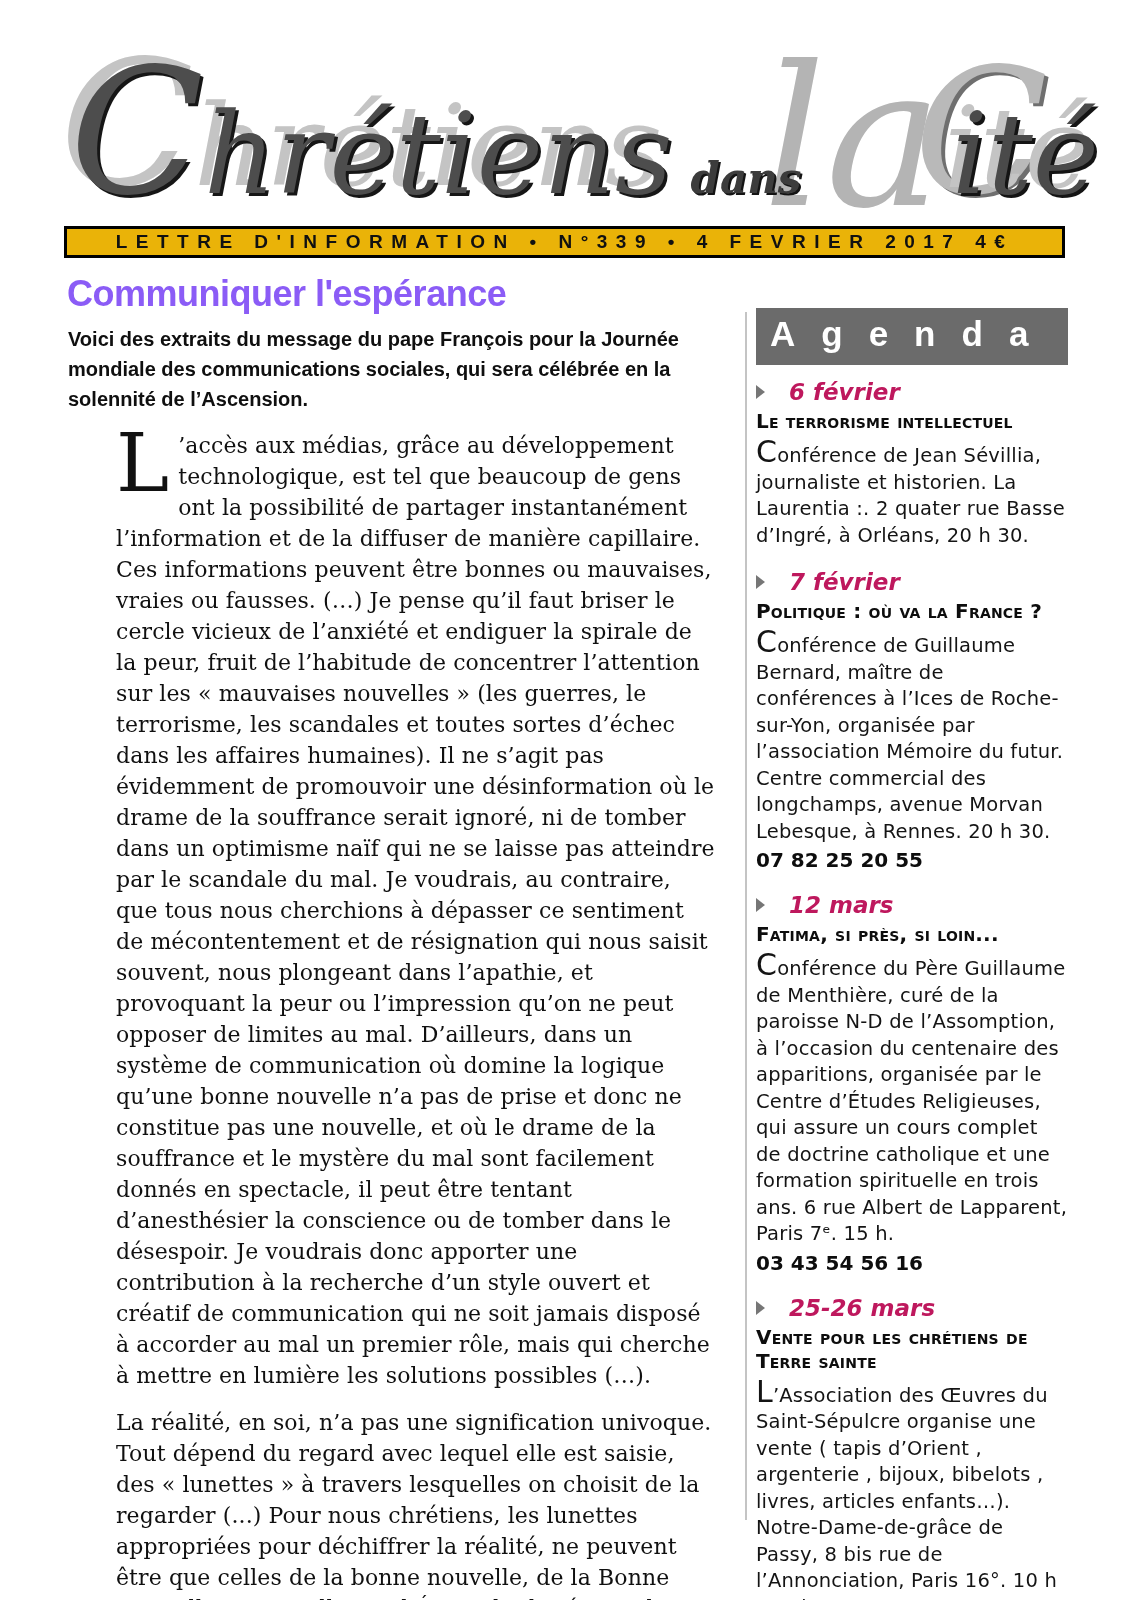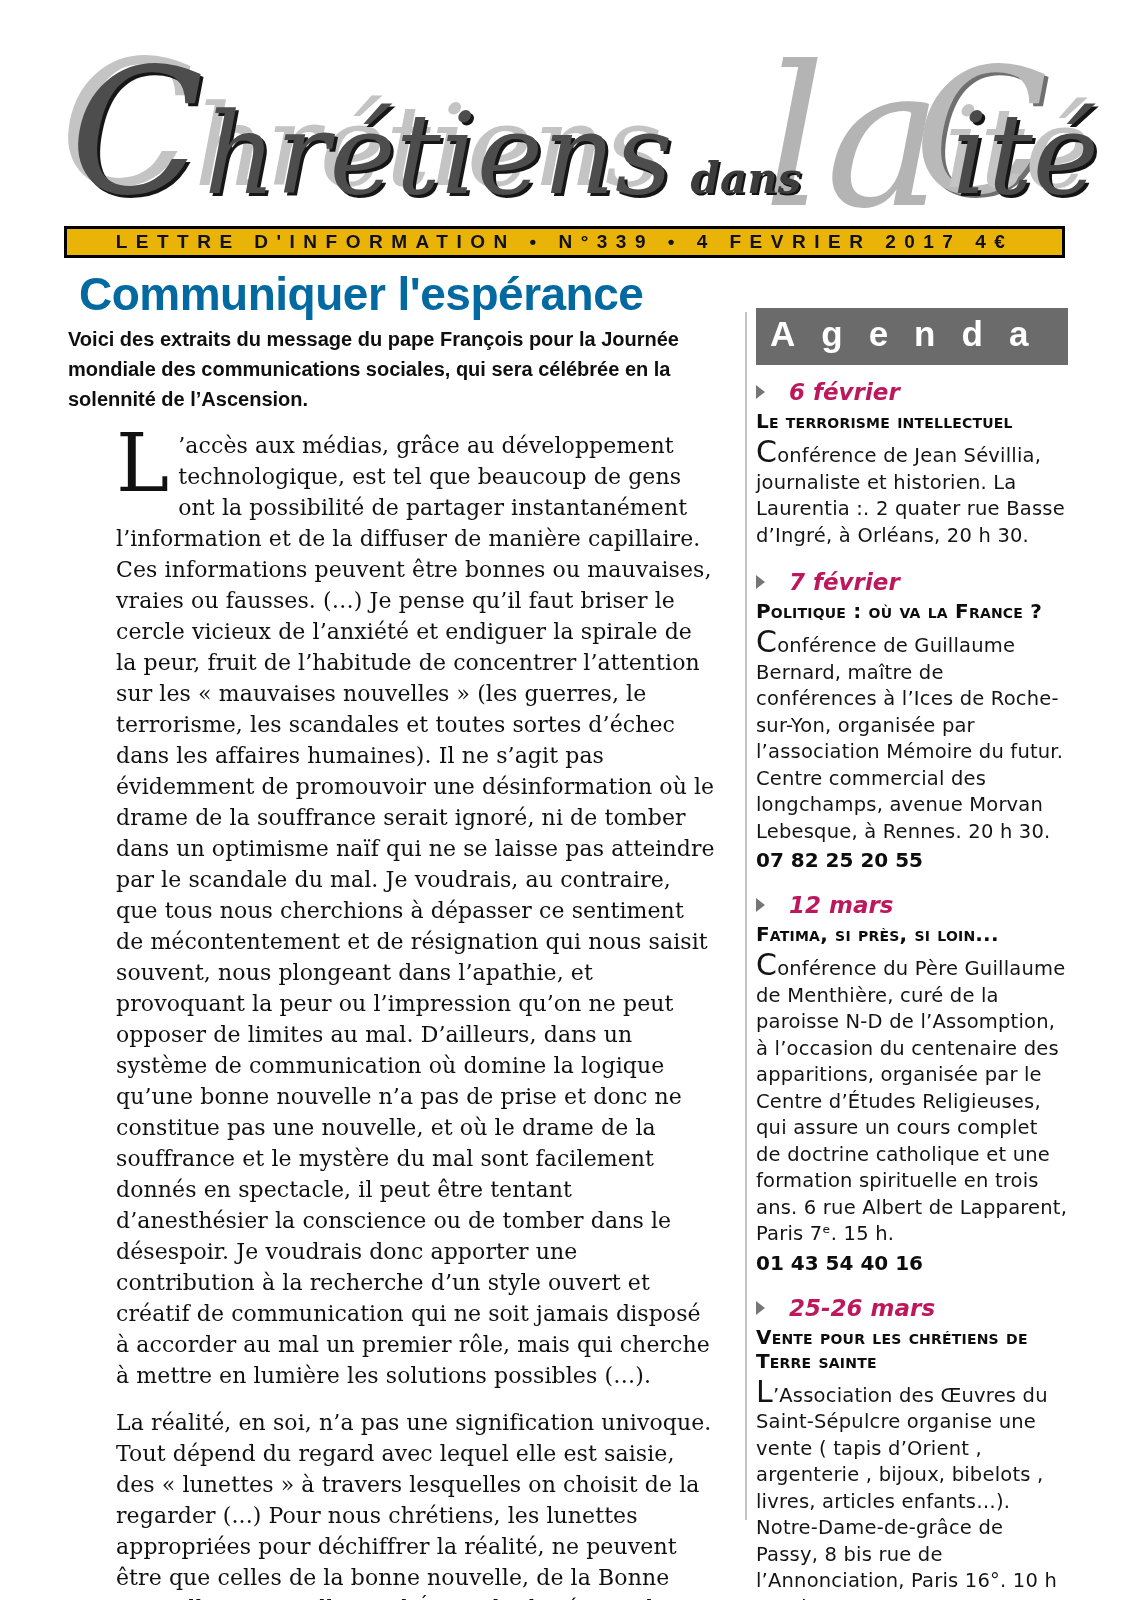--- a/index.html
+++ b/index.html
@@ -31,23 +31,23 @@
     position:absolute; left:64px; top:226px; width:995px; height:26px;
     background:#eab308; border:3px solid #000;
     display:flex; align-items:center; justify-content:center;
     font-family:"Liberation Sans", sans-serif; font-weight:bold;
     font-size:19px; letter-spacing:8.5px; color:#111; white-space:nowrap;
   }
 
   
   .article-col { position:absolute; left:63px; top:272px; width:662px; }
   .article-col h1 {
-    margin:0 0 8px 16px; font-family:"Liberation Sans", sans-serif;
-    font-size:46px; line-height:44px; font-weight:800;
-    letter-spacing:-0.5px; color:#0369a1;
+    margin:0 0 8px 4px; font-family:"Liberation Sans", sans-serif;
+    font-size:36px; line-height:44px; font-weight:800;
+    letter-spacing:-0.5px; color:#8b5cf6;
   }
   .lede {
     margin:4px 0 16px 0; padding-left:5px;
     font-family:"Liberation Sans", sans-serif; font-weight:600;
     font-size:20px; line-height:30px; color:#0f0f0f;
   }
   .body-copy {
     margin-left:53px; width:600px;
     font-family:"DejaVu Serif", serif; font-size:22px; line-height:31px;
     color:#101010; letter-spacing:0.1px;
@@ -148,21 +148,21 @@
       <div class="agenda-phone">07 82 25 20 55</div>
     </section>
 
     <section class="agenda-item">
       <div class="agenda-date">
         <span class="bullet"></span>
         <span>12 mars</span>
       </div>
       <div class="agenda-heading">Fatima, si près, si loin...</div>
       <p class="agenda-body"><span class="init">C</span><span>onférence du Père Guillaume de Menthière, curé de la paroisse N-D de l’Assomption, à l’occasion du centenaire des apparitions, organisée par le Centre d’Études Religieuses, qui assure un cours complet de doctrine catholique et une formation spirituelle en trois ans. 6 rue Albert de Lapparent, Paris 7ᵉ. 15 h.</span></p>
-      <div class="agenda-phone">01 43 54 40 16</div>
+      <div class="agenda-phone">03 43 54 56 16</div>
     </section>
 
     <section class="agenda-item">
       <div class="agenda-date">
         <span class="bullet"></span>
         <span>25-26 mars</span>
       </div>
       <div class="agenda-heading">Vente pour les chrétiens de Terre sainte</div>
       <p class="agenda-body"><span class="init">L</span><span>’Association des Œuvres du Saint-Sépulcre organise une vente ( tapis d’Orient , argenterie , bijoux, bibelots , livres, articles enfants…). Notre-Dame-de-grâce de Passy, 8 bis rue de l’Annonciation, Paris 16°. 10 h - 20 h.</span></p>
     </section>

